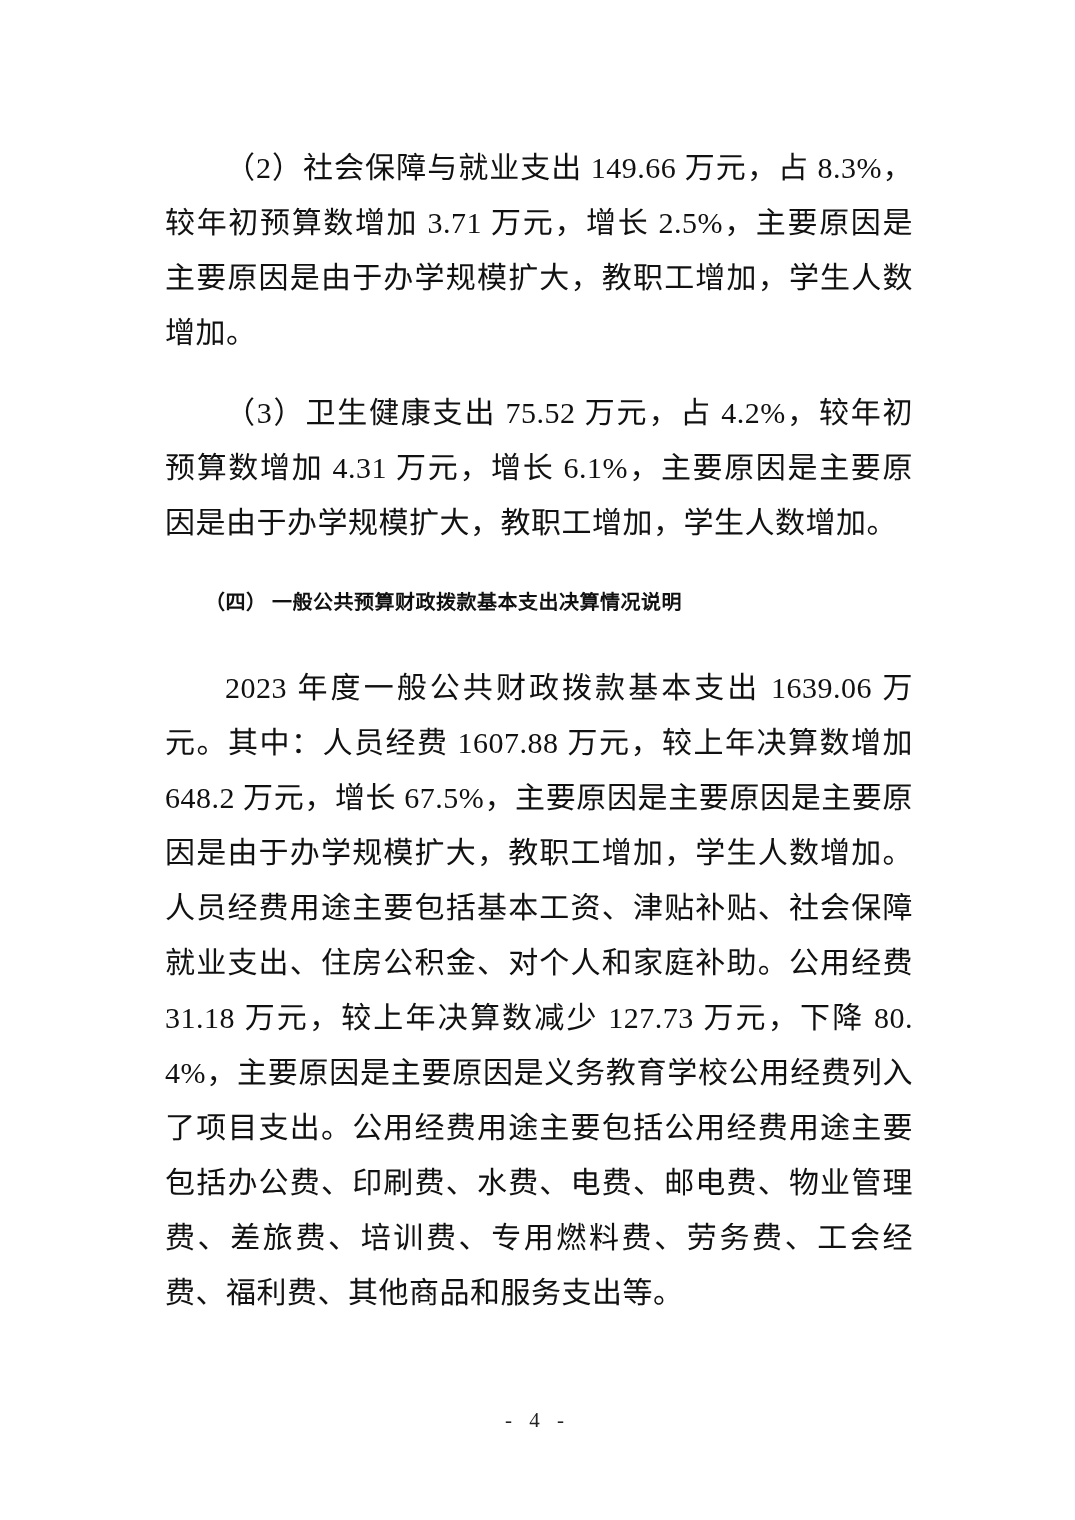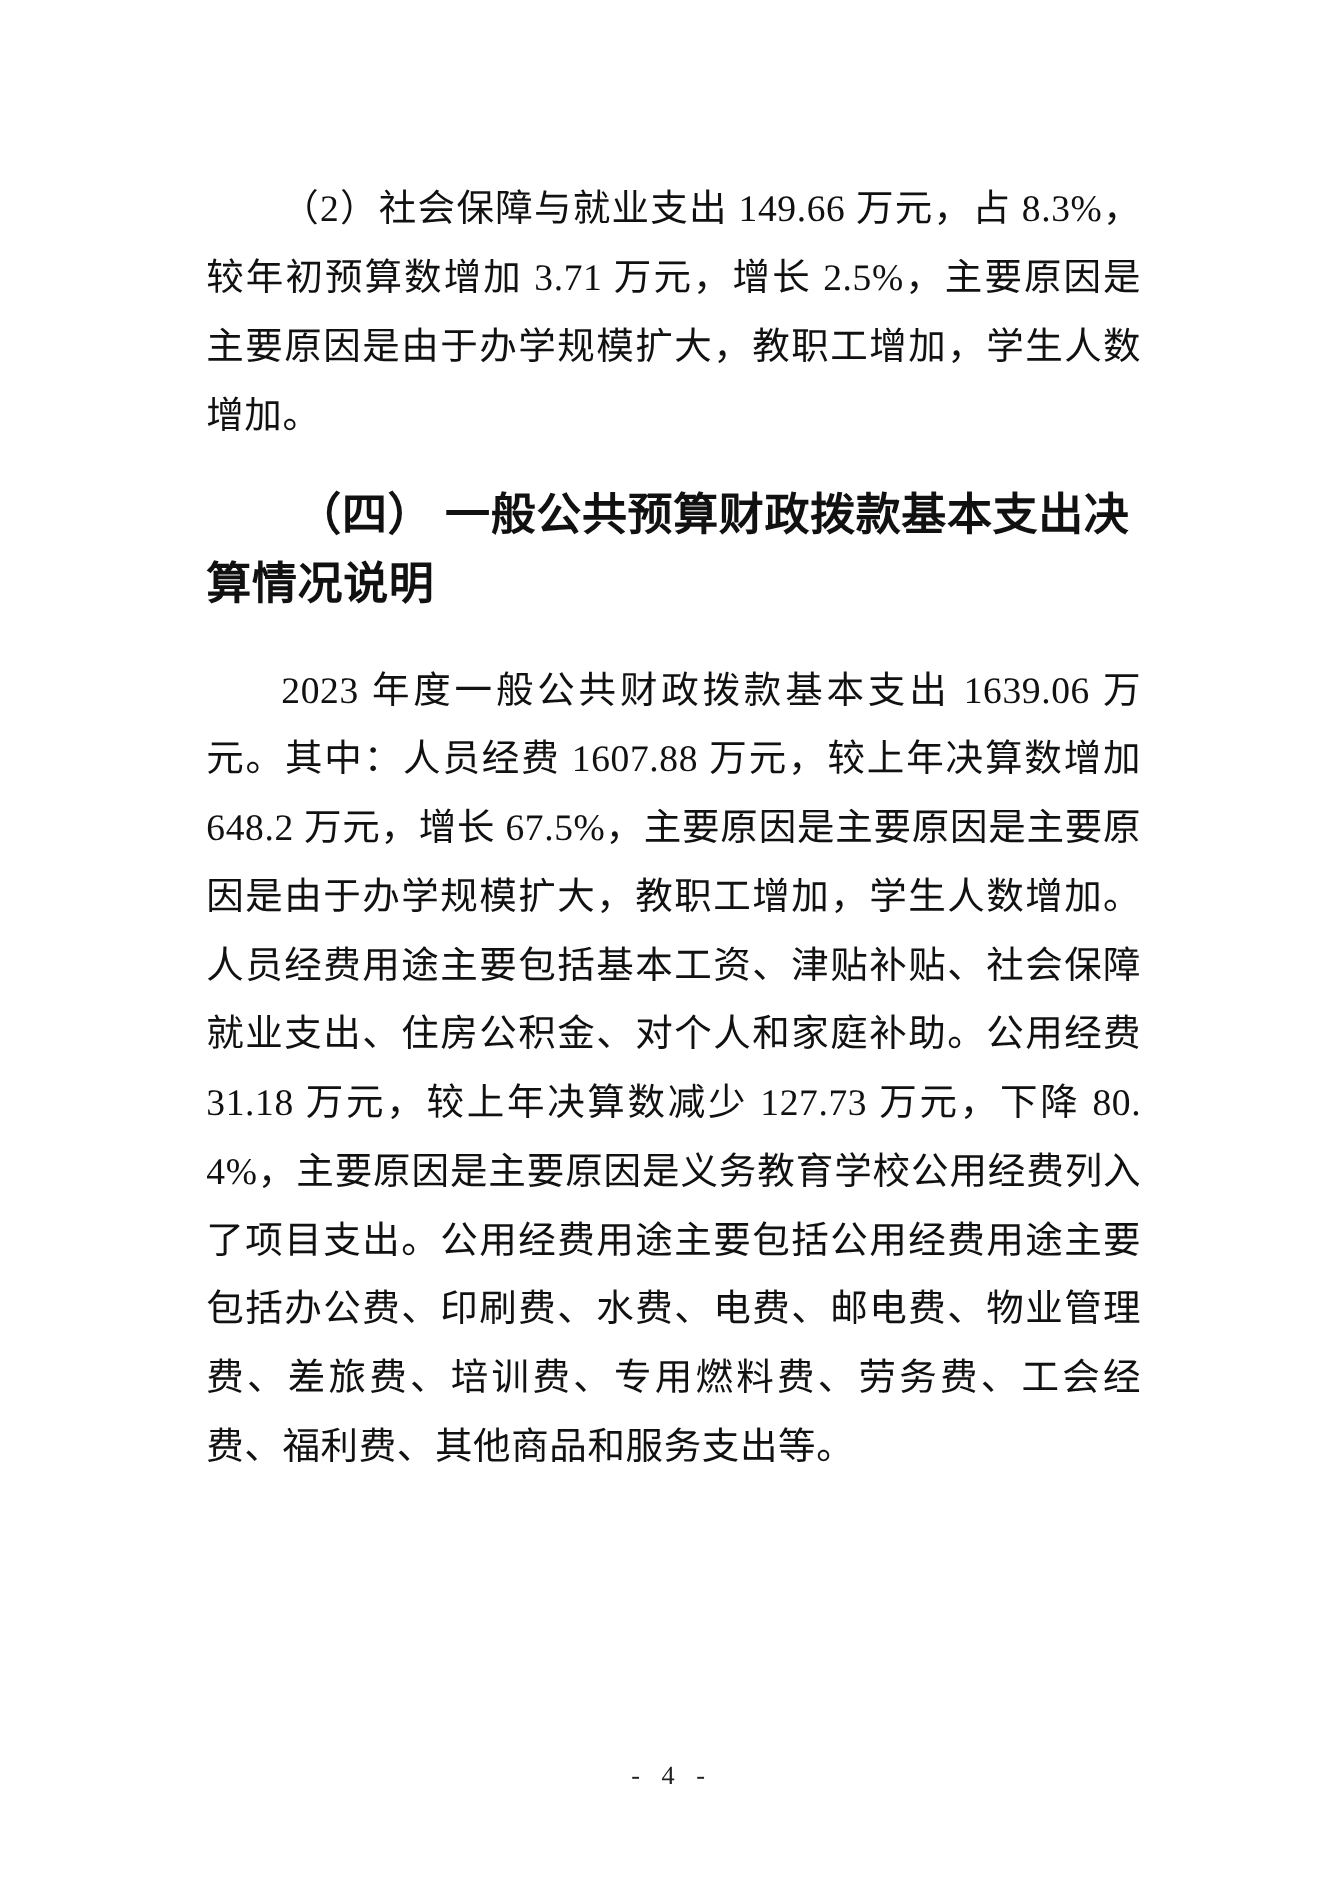--- a/index.html
+++ b/index.html
@@ -29,21 +29,21 @@
     font-size: 30px;
     line-height: 55px;
     text-align: justify;
     text-justify: inter-character;
     text-indent: 2em;
     letter-spacing: 0.5px;
     word-break: break-all;
   }
   .heading {
     margin: 18px 0 30px 0;
-    font-size: 36px;
+    font-size: 20px;
     line-height: 55px;
     font-weight: 700;
     text-indent: 2em;
     letter-spacing: 0.5px;
   }
   .para:last-of-type {
     margin-bottom: 0;
   }
   .footer {
     position: absolute;
@@ -58,20 +58,21 @@
     letter-spacing: 6px;
     color: #222222;
   }
 </style>
 </head>
 <body>
 
 <div class="page">
   <main class="content">
     <p class="para">（2）社会保障与就业支出 149.66 万元，占 8.3%，较年初预算数增加 3.71 万元，增长 2.5%，主要原因是主要原因是由于办学规模扩大，教职工增加，学生人数增加。</p>
+    <p class="para">（3）卫生健康支出 75.52 万元，占 4.2%，较年初预算数增加 4.31 万元，增长 6.1%，主要原因是主要原因是由于办学规模扩大，教职工增加，学生人数增加。</p>
     <h2 class="heading">（四） 一般公共预算财政拨款基本支出决算情况说明</h2>
     <p class="para">2023 年度一般公共财政拨款基本支出 1639.06 万元。其中：人员经费 1607.88 万元，较上年决算数增加 648.2 万元，增长 67.5%，主要原因是主要原因是主要原因是由于办学规模扩大，教职工增加，学生人数增加。人员经费用途主要包括基本工资、津贴补贴、社会保障就业支出、住房公积金、对个人和家庭补助。公用经费 31.18 万元，较上年决算数减少 127.73 万元，下降 80.4%，主要原因是主要原因是义务教育学校公用经费列入了项目支出。公用经费用途主要包括公用经费用途主要包括办公费、印刷费、水费、电费、邮电费、物业管理费、差旅费、培训费、专用燃料费、劳务费、工会经费、福利费、其他商品和服务支出等。</p>
   </main>
 
   <footer class="footer">
     <span class="page-number">- 4 -</span>
   </footer>
 </div>
 
 </body></html>

